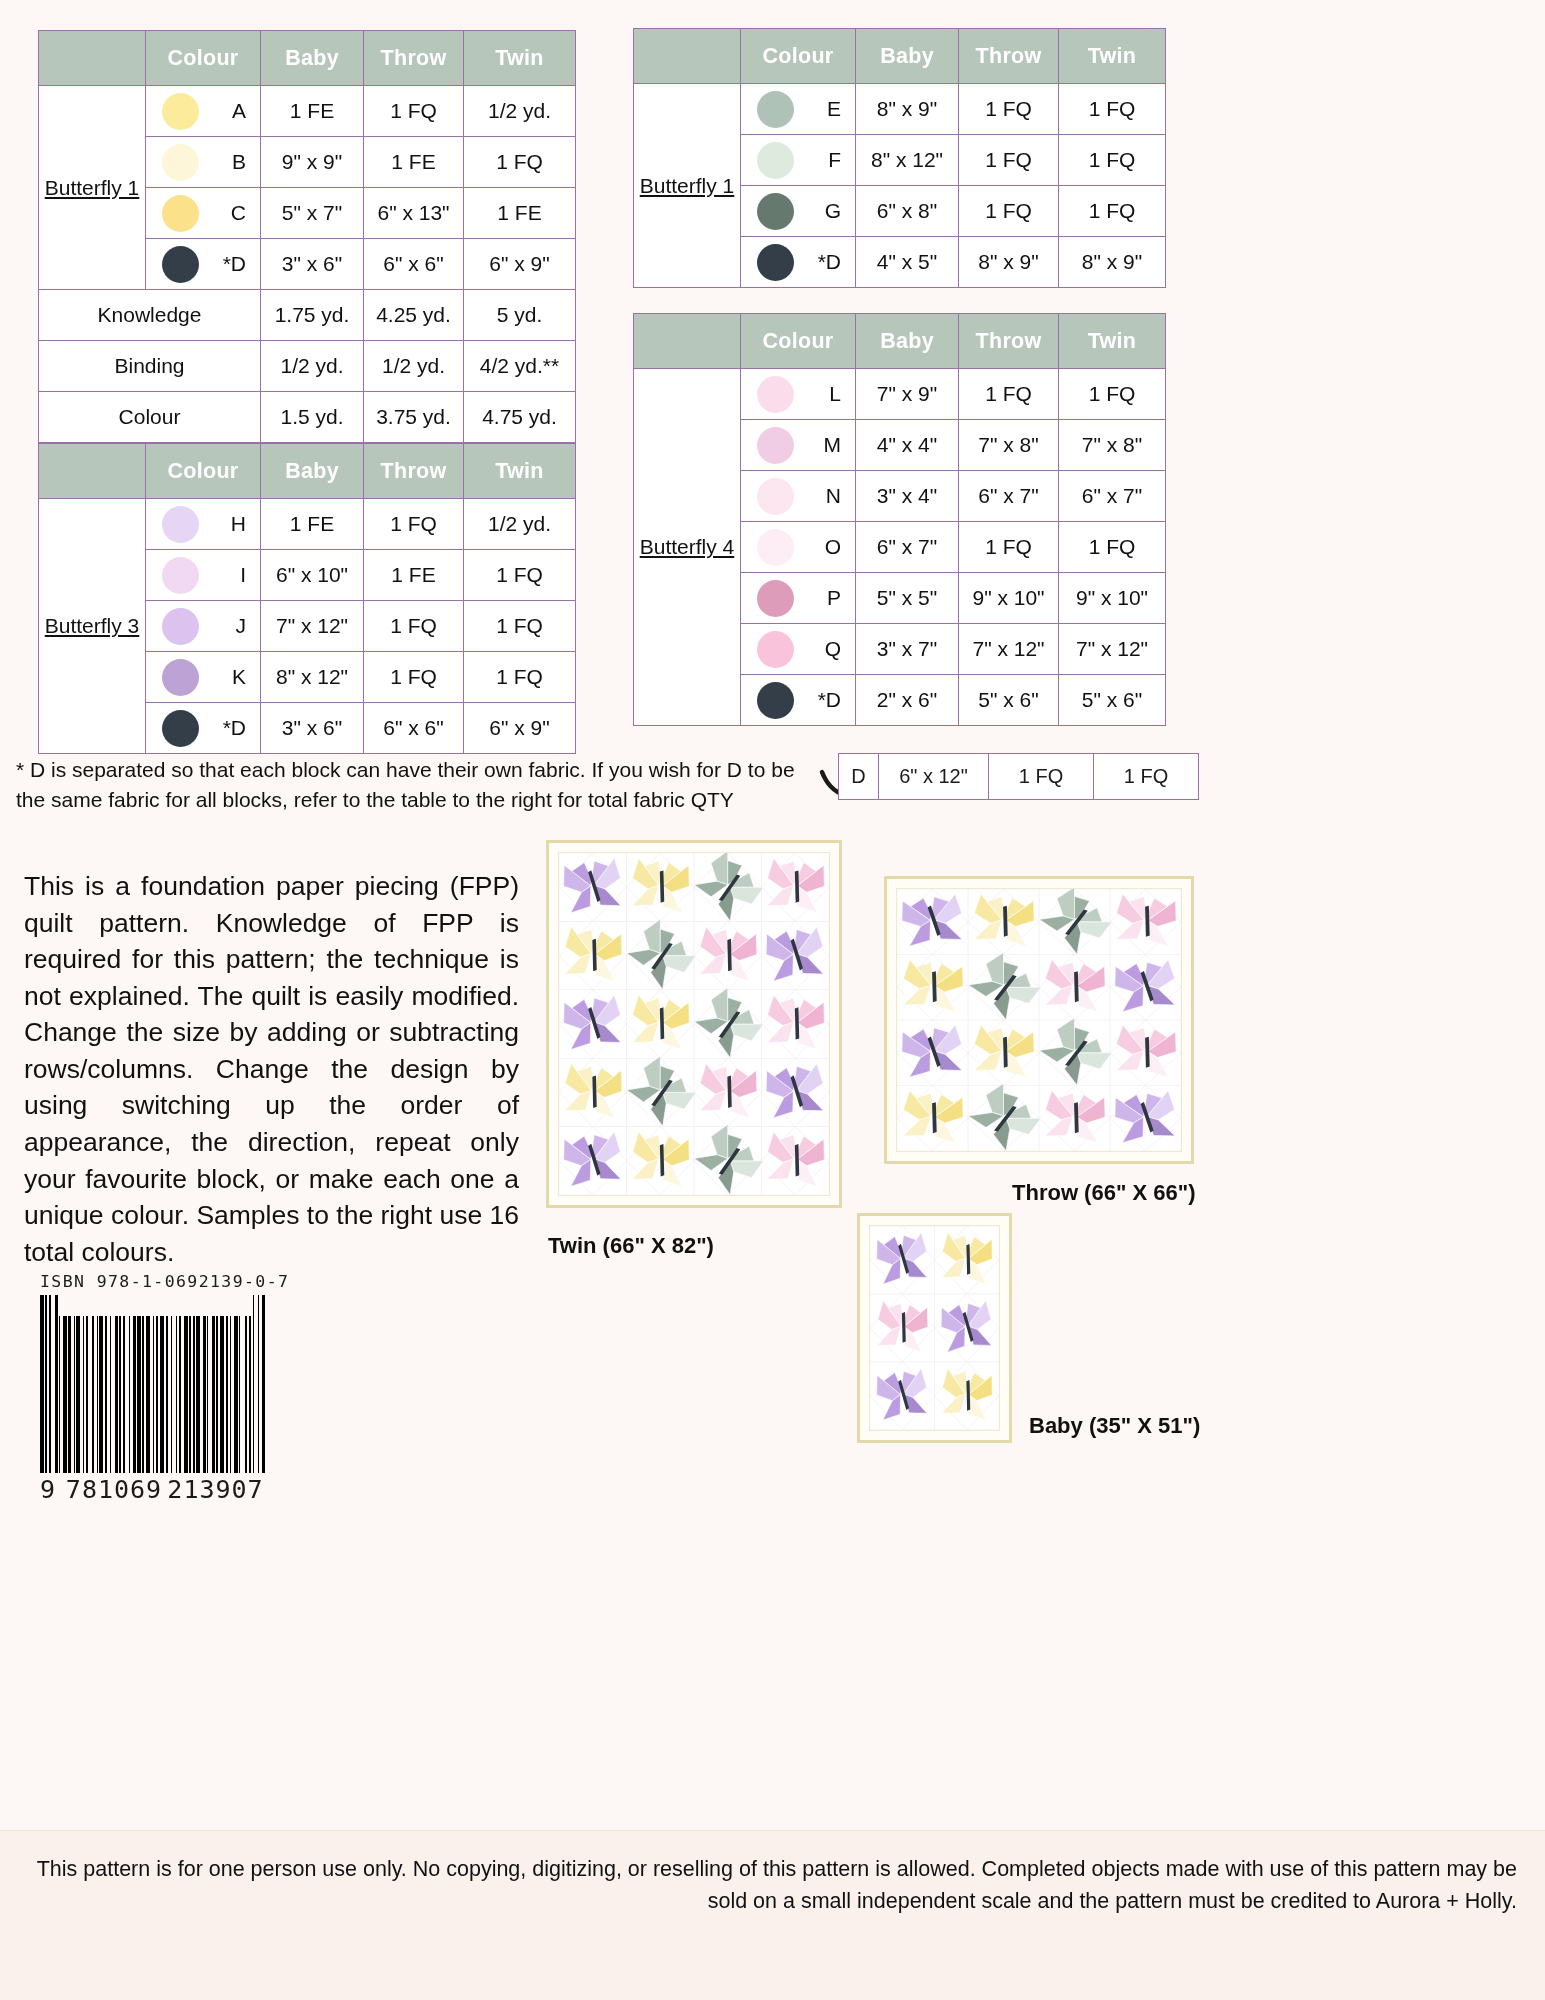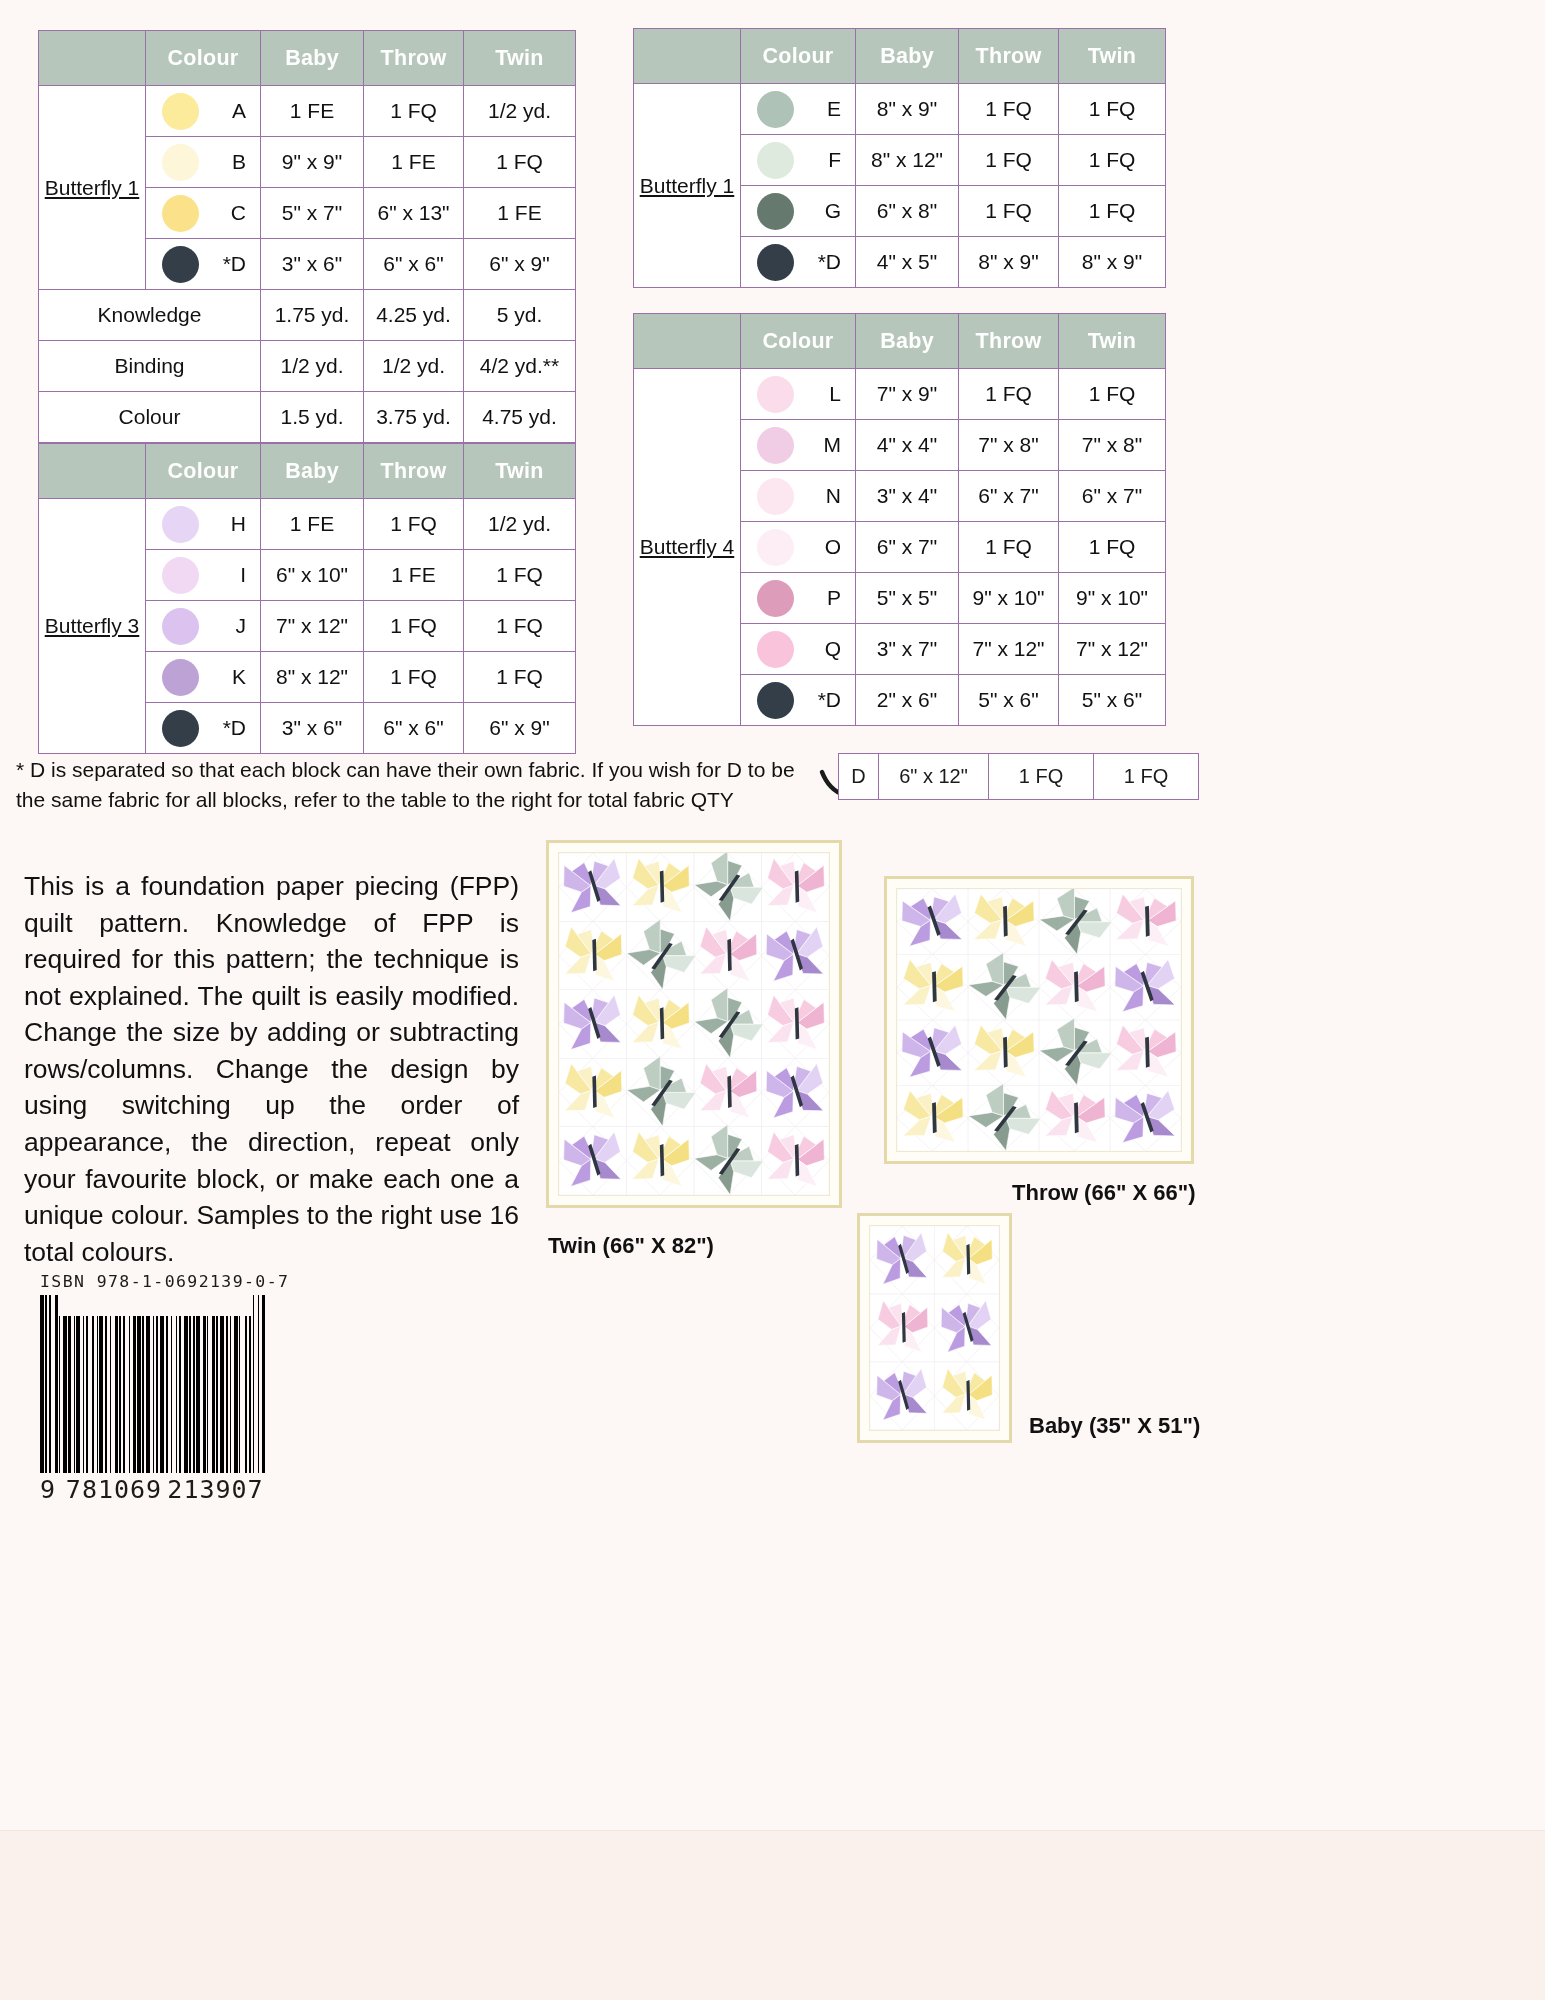--- a/index.html
+++ b/index.html
@@ -1034,15 +1034,16 @@
         <i style="width: 1.35px; background: transparent;"></i>
       </div>
     <div class="bc-digits">
       <span style="width:24px">9</span>
       <span style="width:100px; text-align:center">781069</span>
       <span style="width:103px; text-align:center">213907</span>
     </div>
   </div>
 
   <div class="footer">
+    <div class="l1">This pattern is for one person use only. No copying, digitizing, or reselling of this pattern is allowed. Completed objects made with use of this pattern may be sold on a small independent scale and the pattern must be credited to Aurora + Holly.</div>
   </div>
 
 </div>
 
 </body></html>

